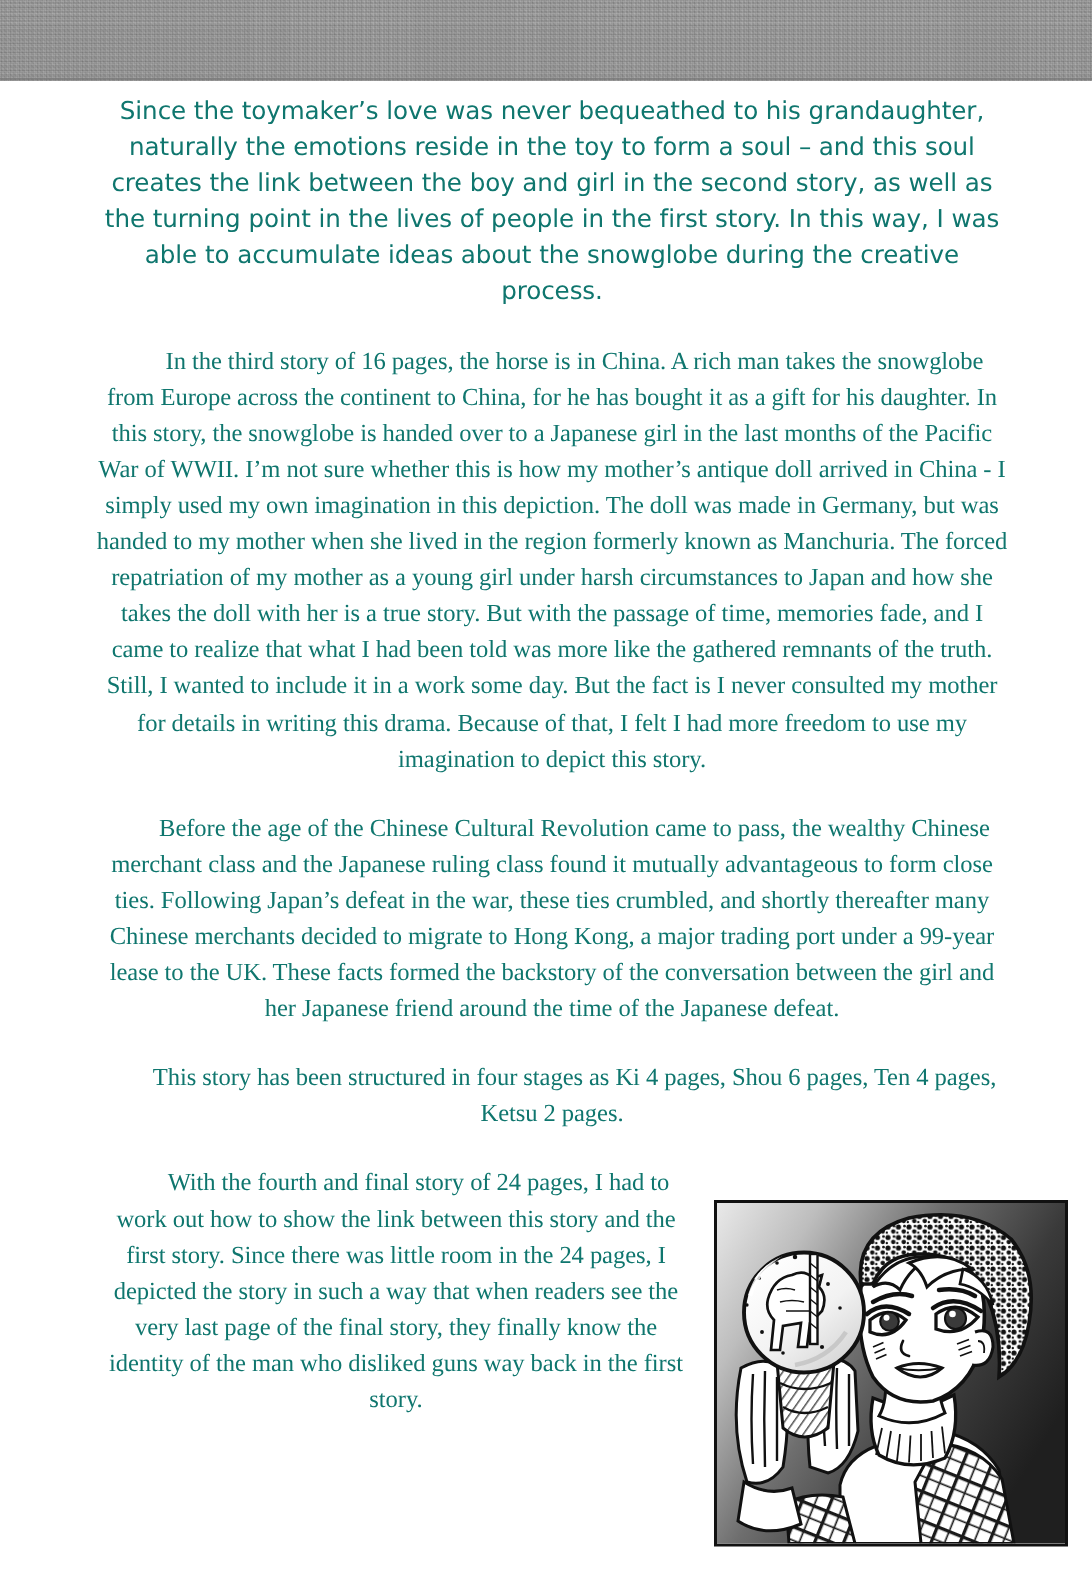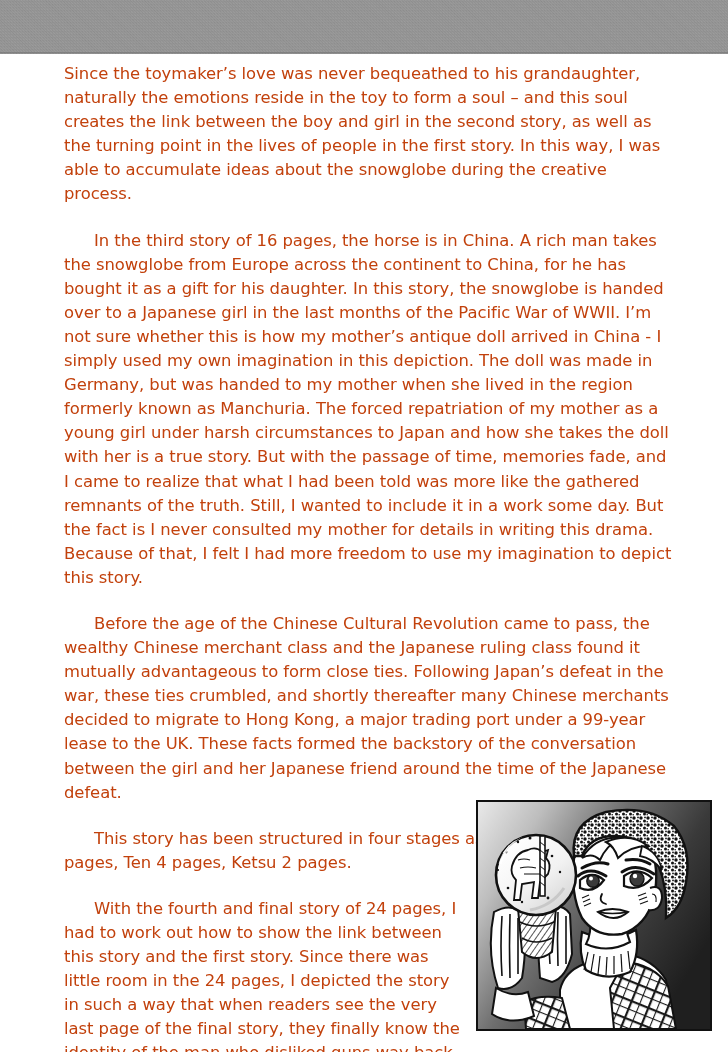--- a/index.html
+++ b/index.html
@@ -39,26 +39,28 @@
   #text-column {
     position: absolute;
     left: 64px;
     top: 62px;
     width: 608px;
   }
   .para {
     margin: 0 0 22px 0;
     font-size: 16.4px;
     line-height: 24.1px;
-    color: #c2410c;
+    color: #0f766e;
     text-indent: 0;
     letter-spacing: -0.05px;
+    text-align: center;
   }
   .para.indent {
     text-indent: 30px;
+    font-family: Liberation Serif, serif;
   }
   
   .para.wrap-narrow {
     width: 400px;
   }
 
   
   #illustration {
     position: absolute;
     left: 476px;

